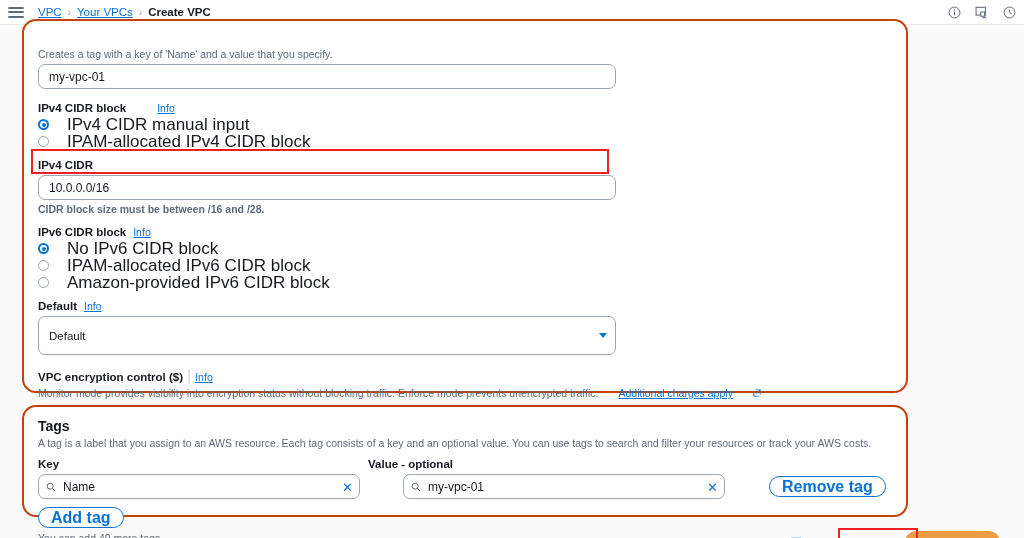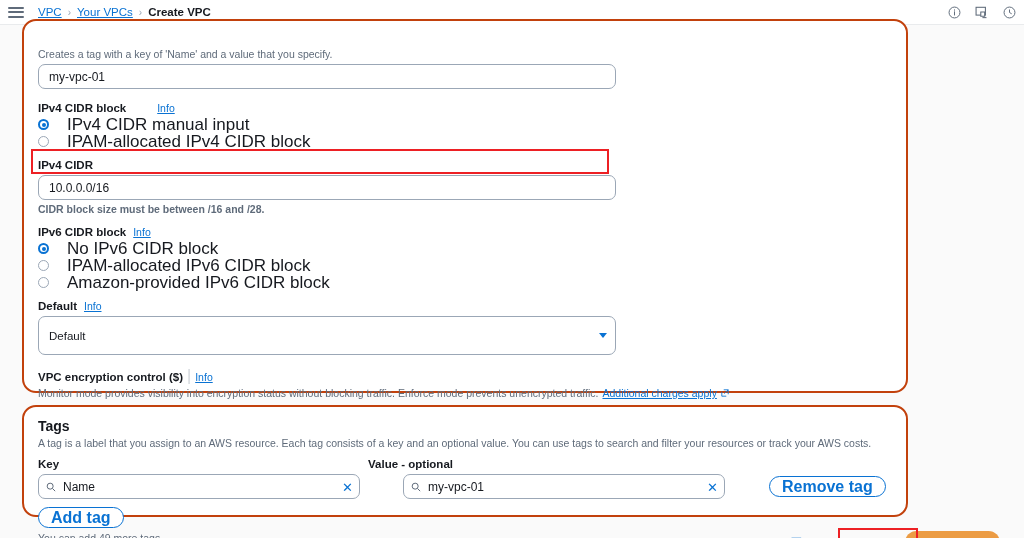--- a/index.html
+++ b/index.html
@@ -195,21 +195,21 @@
       <div class="select" style="width:578px; margin-top:4px;">
         <span>Default</span>
         <span class="chev"></span>
       </div>
 
       <div style="margin-top:12px; display:flex; align-items:baseline;">
         <span class="lbl">VPC encryption control ($)</span>
         <span class="divider-pipe">|</span>
         <span class="info" style="margin-left:0;">Info</span>
       </div>
-      <div style="margin-top:2px; display:flex; align-items:center; gap:4px;">
+      <div style="margin-top:2px; display:flex; align-items:center; gap:20px;">
         <span class="hint">Monitor mode provides visibility into encryption status without blocking traffic. Enforce mode prevents unencrypted traffic.</span>
         <span class="hint linkline">Additional charges apply</span>
         <svg width="8" height="8" viewBox="0 0 10 10">
           <path d="M3.4 1 H9 V6.6" fill="none" stroke="#0972d3" stroke-width="1.1"></path>
           <path d="M9 1 L4.2 5.8" stroke="#0972d3" stroke-width="1.1"></path>
           <path d="M6.6 9 H1 V3.4" fill="none" stroke="#0972d3" stroke-width="1.1"></path>
         </svg>
       </div>
 
       <div class="cards">

